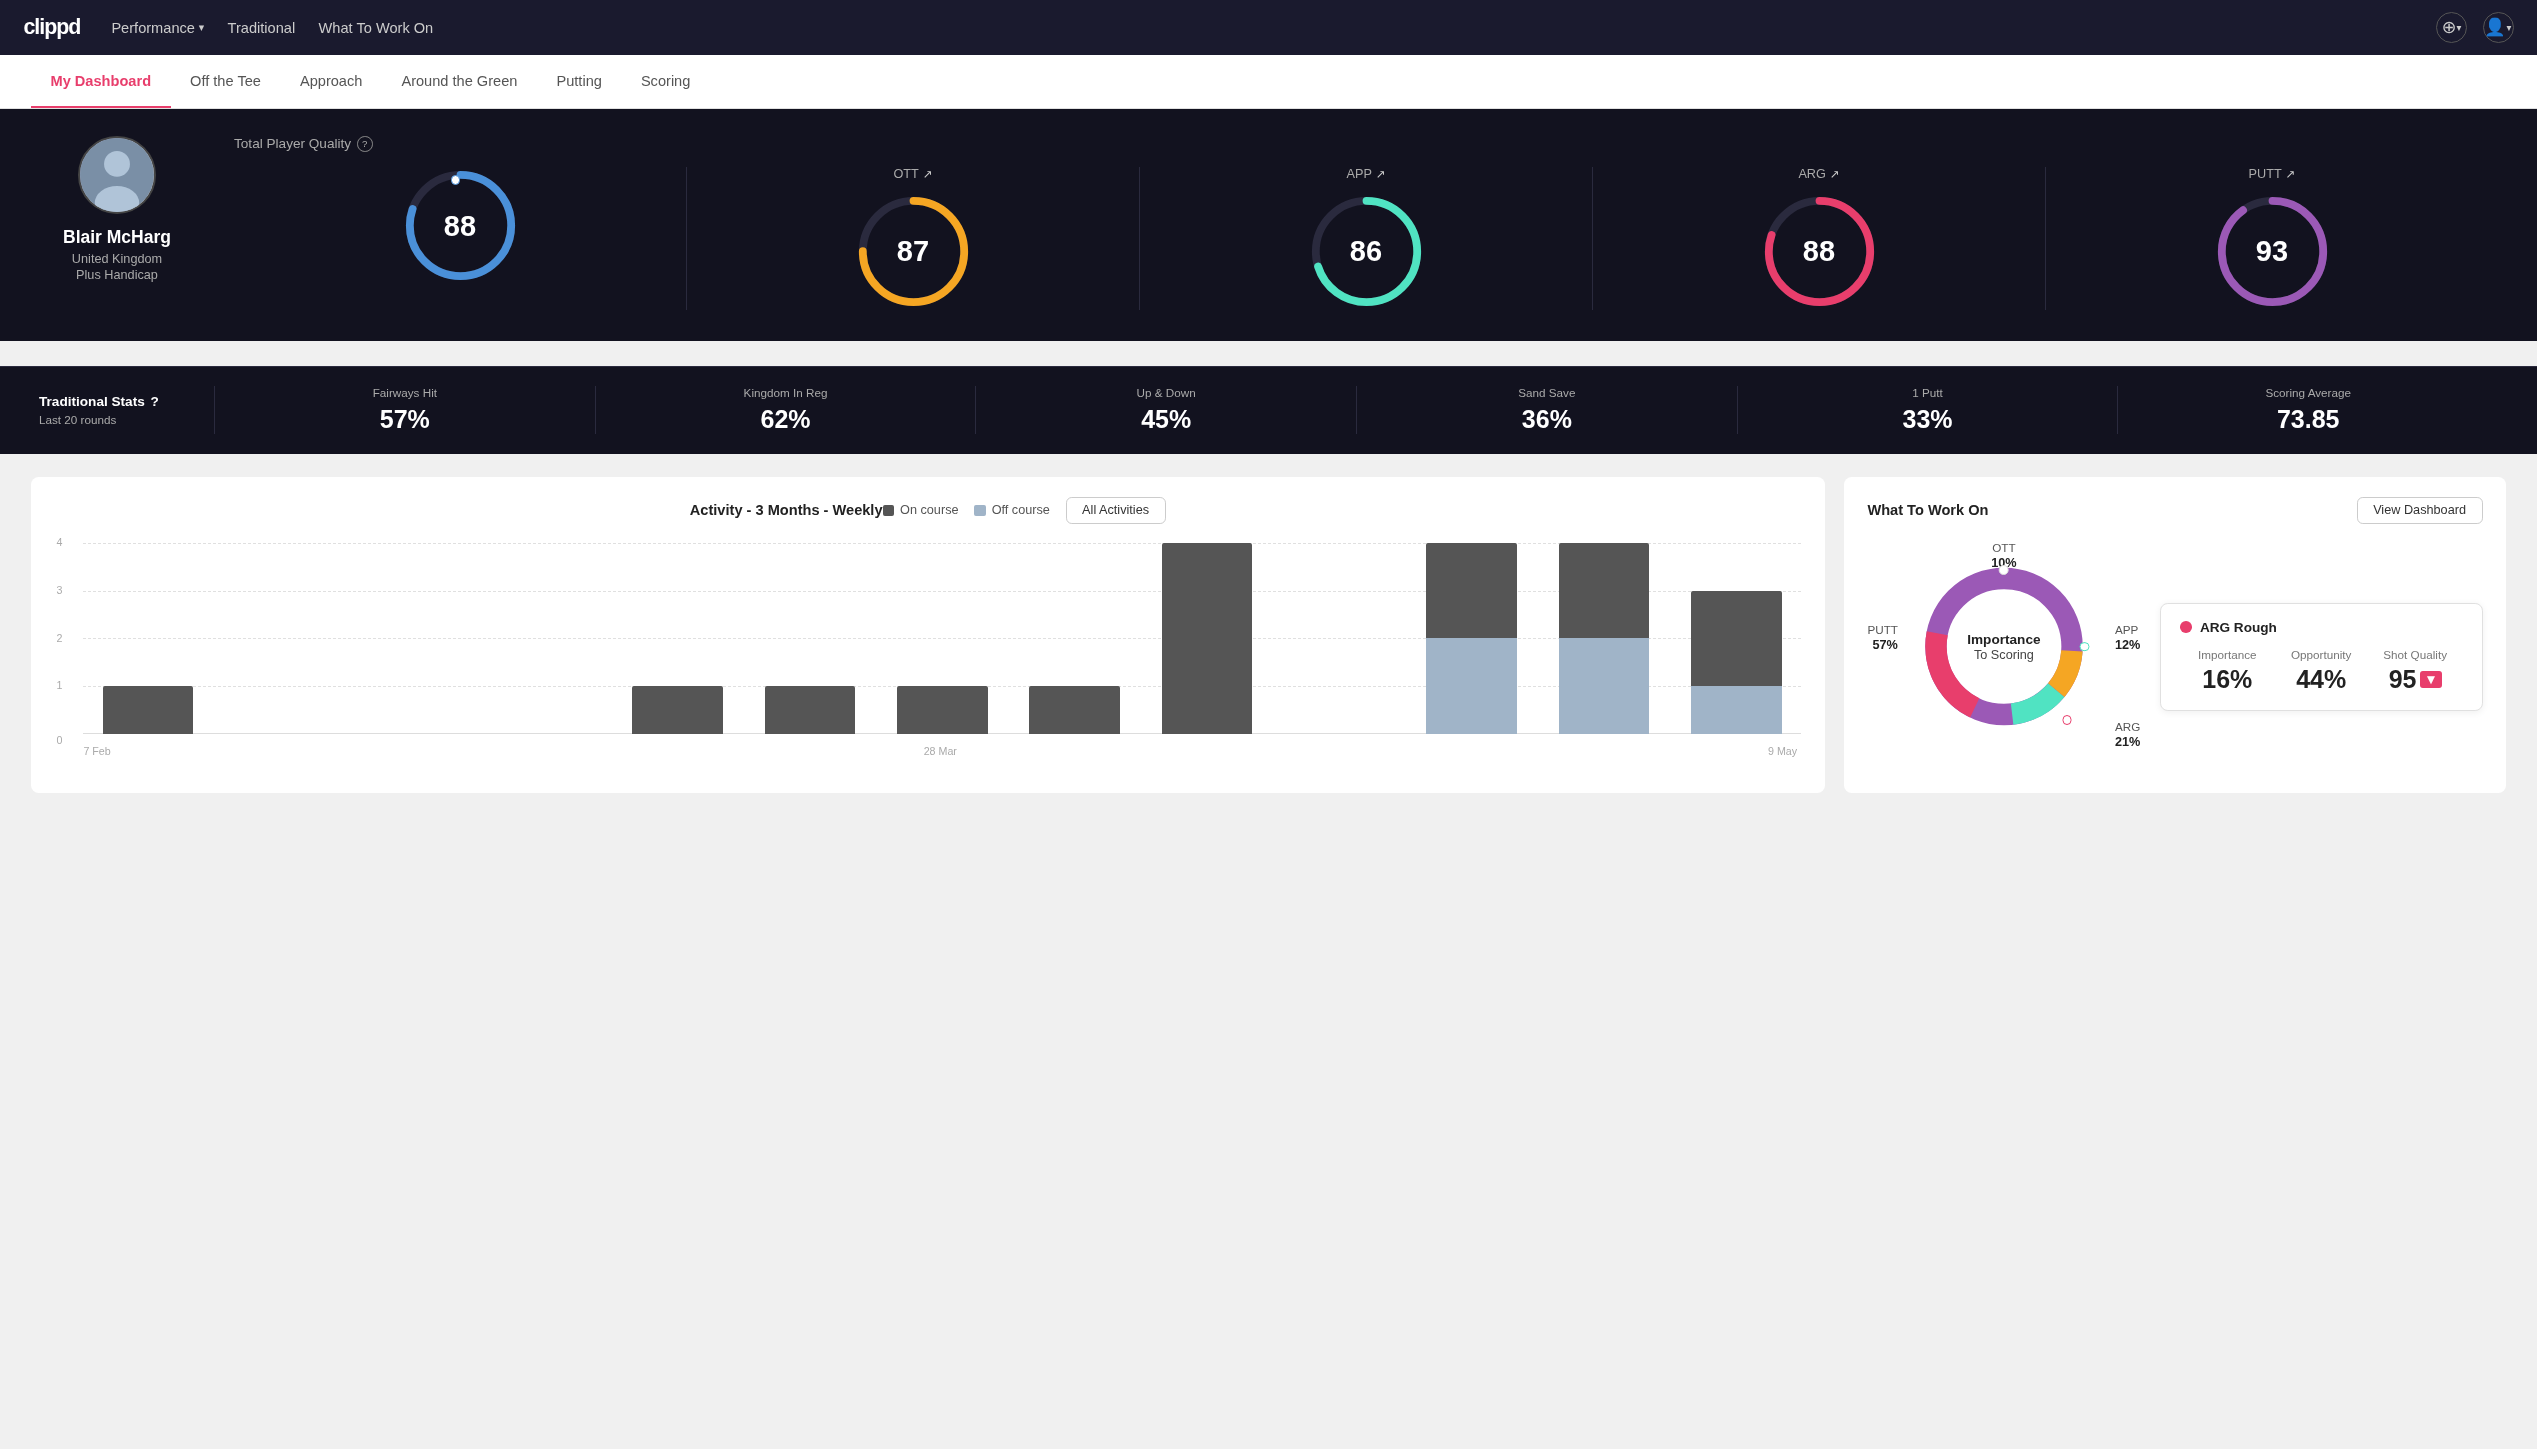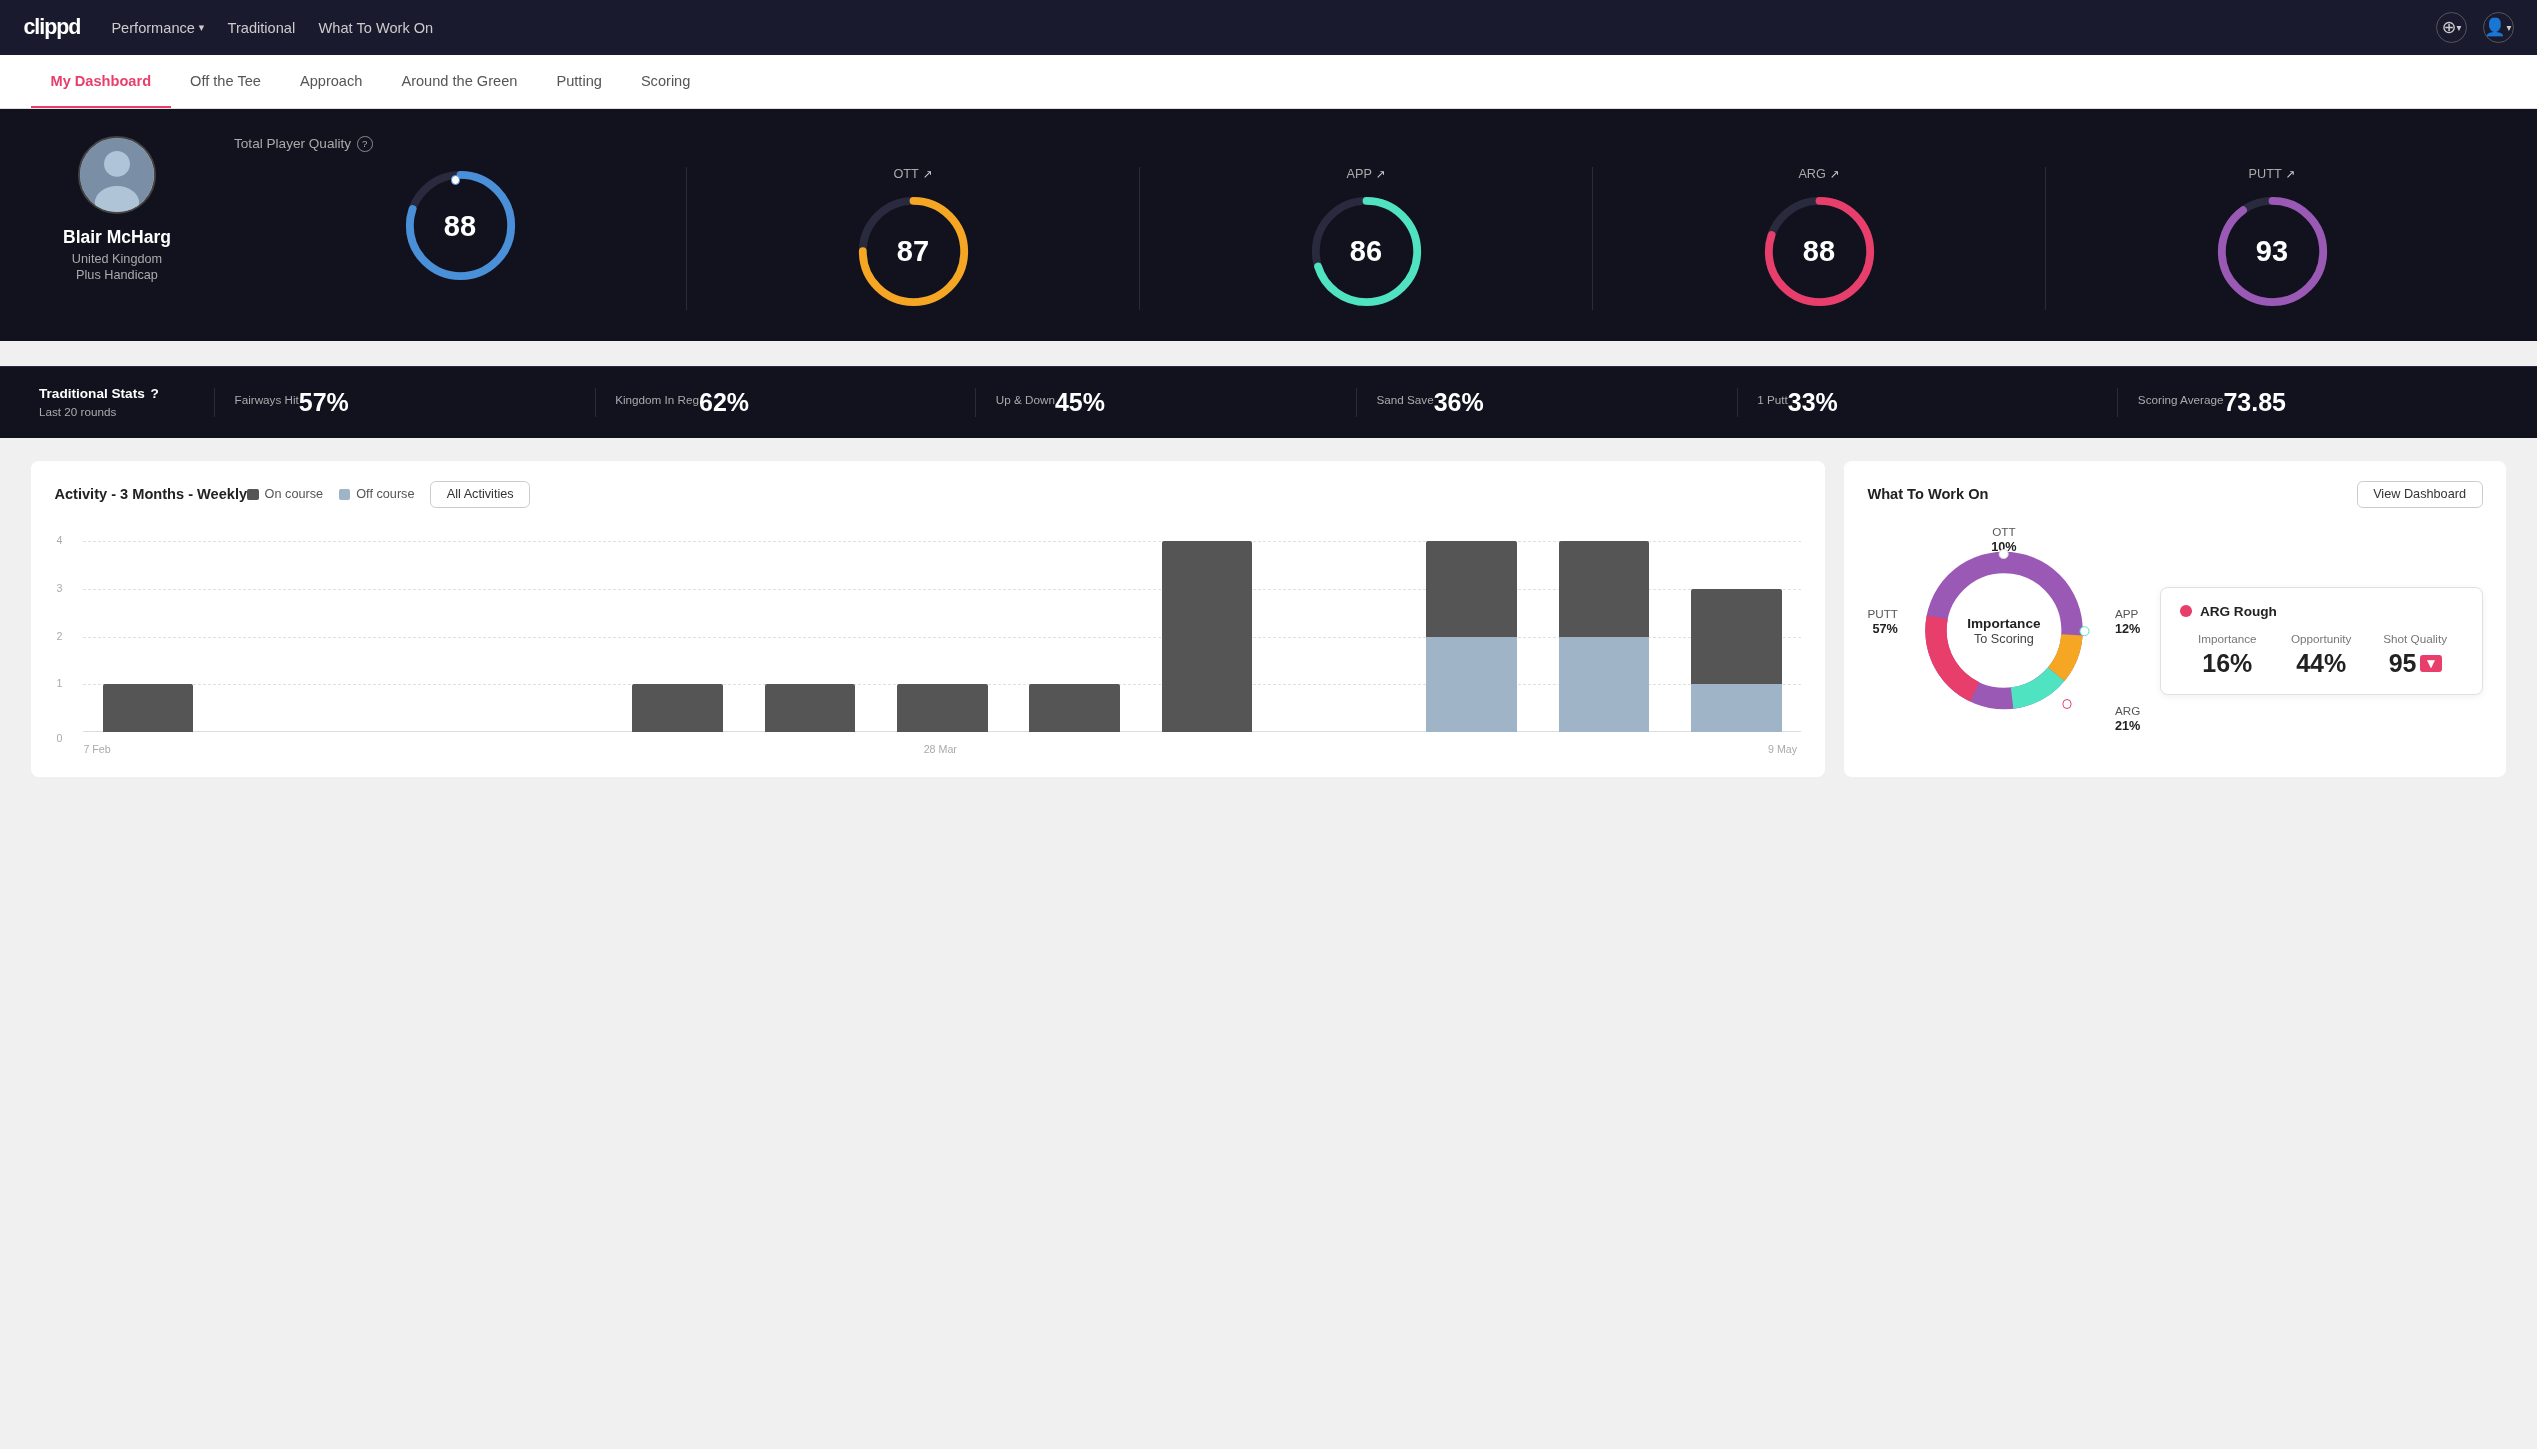--- a/index.html
+++ b/index.html
@@ -145,20 +145,21 @@
       gap: 0;
       margin-top: 25px;
     }
     .trad-label-group { min-width: 175px; }
     .trad-label { font-size: 13.6px; font-weight: 600; color: #fff; display: flex; align-items: center; gap: 5.8px; }
     .trad-sub { font-size: 11.7px; color: #aaa; margin-top: 3.9px; }
     .stat-items { display: flex; flex: 1; gap: 0; }
     .stat-item {
       flex: 1;
       display: flex;
+      flex-direction: column;
       align-items: center;
       border-left: 1px solid #2a2a3e;
       padding: 0 19.5px;
     }
     .stat-name { font-size: 11.7px; color: #aaa; margin-bottom: 5.8px; text-align: center; }
     .stat-val { font-size: 25px; font-weight: 700; color: #fff; }
 
     
     .main-content {
       background: #f0f0f0;
@@ -168,21 +169,21 @@
     }
 
     
     .card {
       background: #fff;
       border-radius: 7.8px;
       padding: 19.5px 23.4px;
       flex: 1;
     }
     .card-title { font-size: 14.6px; font-weight: 600; color: #222; margin-bottom: 0; }
-    .activity-header { display: flex; align-items: center; justify-content: flex-start; margin-bottom: 33px; }
+    .activity-header { display: flex; align-items: center; justify-content: center; margin-bottom: 19px; }
     .legend { display: flex; align-items: center; gap: 15.6px; }
     .legend-item { display: flex; align-items: center; gap: 5.8px; font-size: 12.7px; color: #555; }
     .legend-dot { width: 11.7px; height: 11.7px; border-radius: 1.9px; }
     .all-activities-btn {
       border: 1.5px solid #ccc;
       border-radius: 5.8px;
       padding: 5.8px 15.6px;
       font-size: 12.7px;
       color: #333;
       cursor: pointer;

